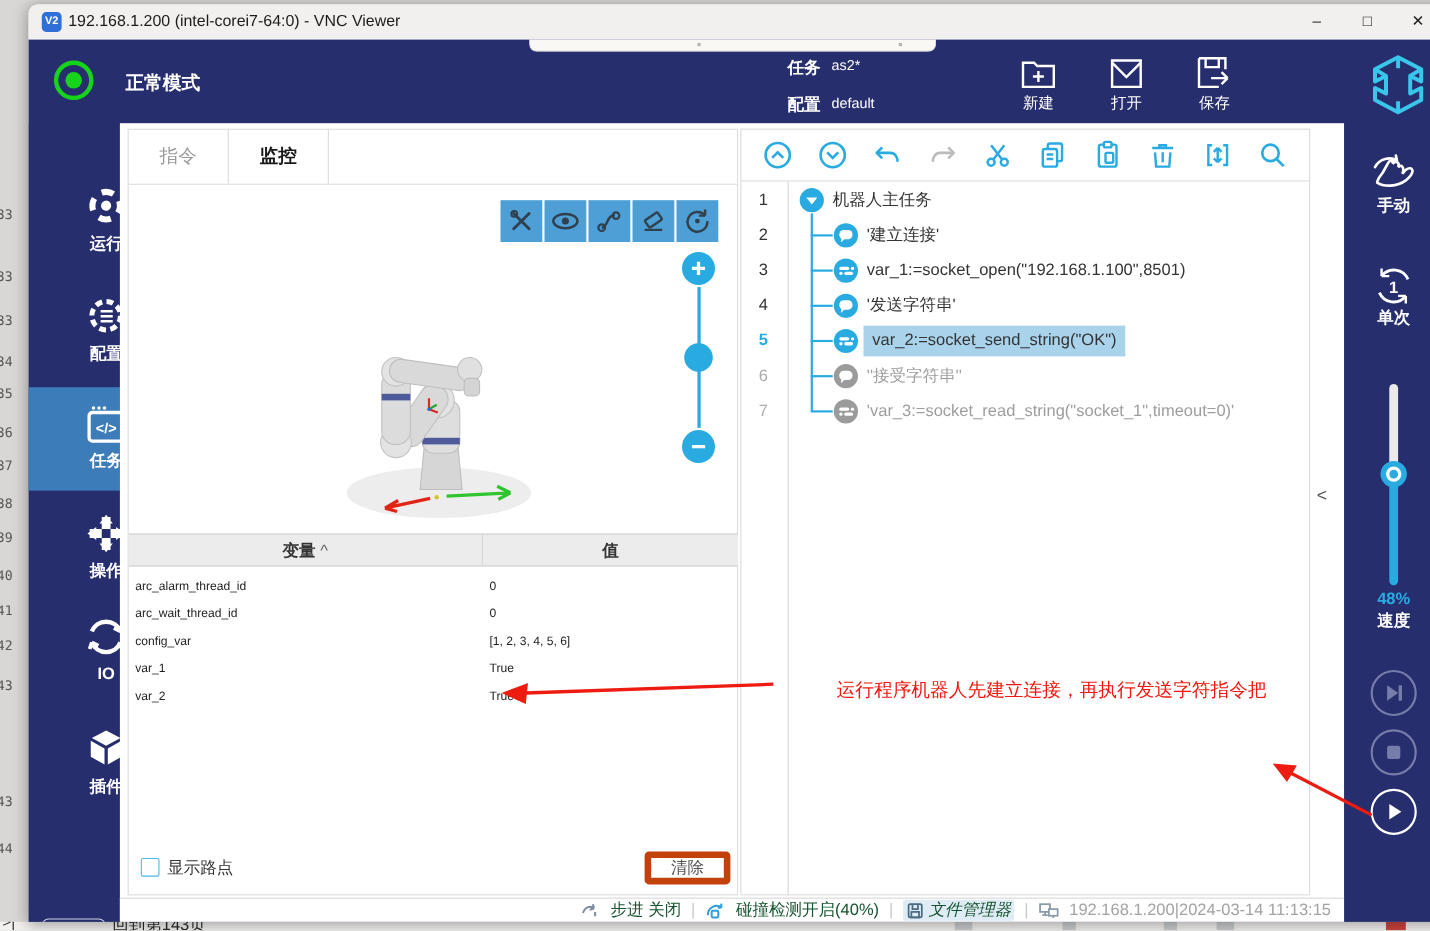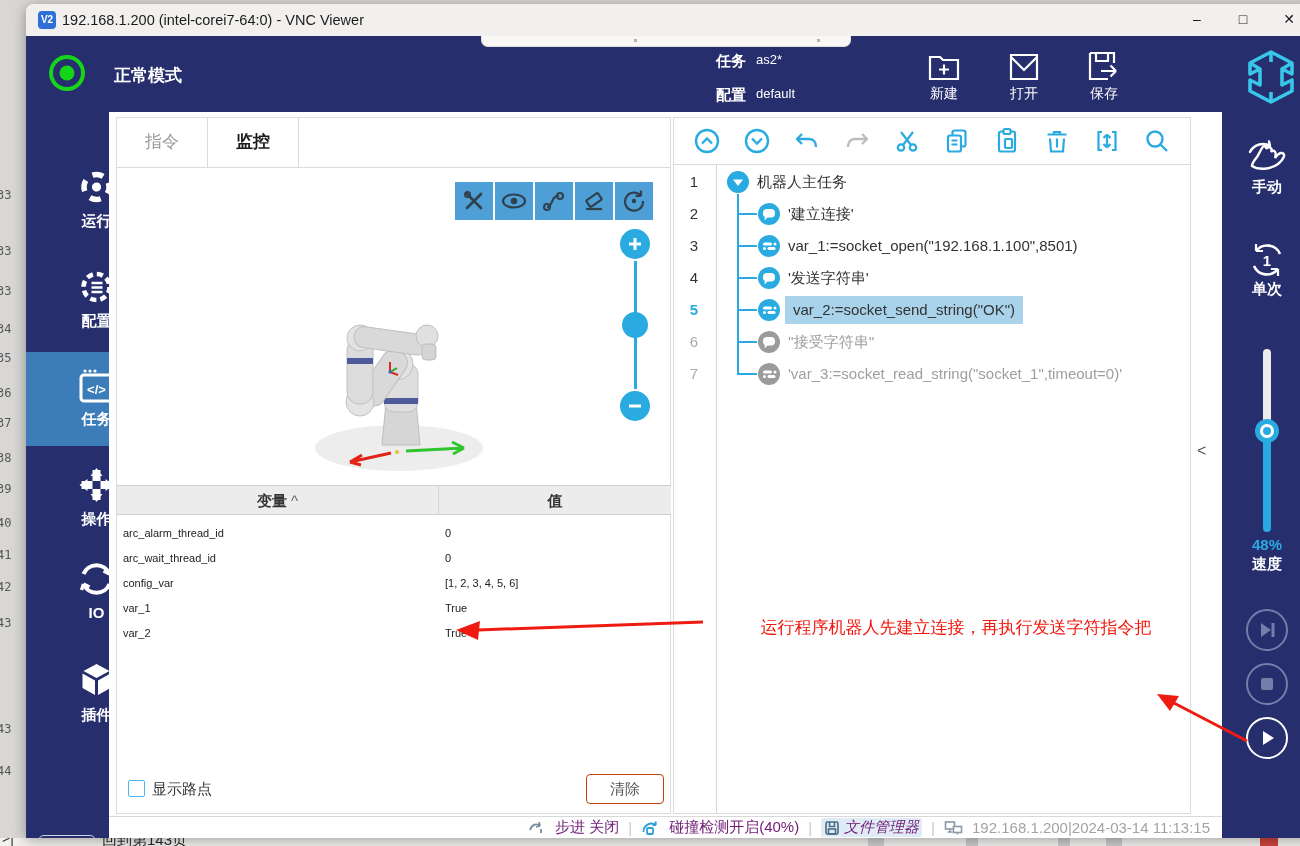--- a/index.html
+++ b/index.html
@@ -55,21 +55,21 @@
   .vp-btn { position:absolute; width:38px; height:38px; background:#4d9fd6; display:flex; align-items:center; justify-content:center; }
   .zoom-circle { position:absolute; width:30px; height:30px; border-radius:50%; background:#29abe2; display:flex; align-items:center; justify-content:center; }
   .zoom-track { position:absolute; width:3px; background:#29abe2; }
   .zoom-handle { position:absolute; width:26px; height:26px; border-radius:50%; background:#29abe2; }
 
   .tbl-hdr { position:absolute; background:#ececec; border-top:1px solid #cfcfcf; border-bottom:1px solid #cfcfcf;
     font-size:15px; color:#333; font-weight:bold; text-align:center; line-height:30px; height:30px; }
   .tbl-cell { position:absolute; font-size:11px; color:#222; height:25px; line-height:25px; }
 
   .chk { position:absolute; width:17px; height:17px; border:1.5px solid #49b9e9; border-radius:2px; background:#fff; }
-  .btn-clear { position:absolute; border:1px solid #c2410c; border-radius:4px; background:#fff;
+  .btn-clear { position:absolute; border:6px solid #c2410c; border-radius:4px; background:#fff;
     font-size:15px; color:#555; text-align:center; }
 
   
   .prog-toolbar { position:absolute; left:564px; top:5px; width:518px; height:48px; border:1px solid #dcdcdc;
     display:flex; align-items:center; justify-content:space-between; padding:0 16px; background:#fff; }
   .ptb { display:flex; align-items:center; justify-content:center; width:34px; height:34px; }
   .gutter-line { position:absolute; width:1px; background:#d6d6d6; }
   .ln { position:absolute; left:564px; width:42px; text-align:center; font-size:15px; line-height:32px; color:#333; }
   .ln.sel { color:#29abe2; font-weight:bold; }
   .ln.dis { color:#ababab; }
@@ -79,21 +79,21 @@
   .tree-text.selbg { background:#a9d3eb; padding:3px 8px; margin-top:-3px; }
   .conn { position:absolute; background:#29abe2; }
 
   .annot { position:absolute; left:612px; width:470px; text-align:center; color:#f2170e; font-size:17px; font-weight:500; white-space:nowrap; }
 
   .collapse { position:absolute; left:1088px; top:330px; font-size:16px; color:#555; }
 
   
   .statusbar { position:absolute; left:0; top:704px; width:1113px; height:22px; border-top:1px solid #d8d8d8;
     background:#fff; display:flex; align-items:center; justify-content:flex-end; gap:9px; padding-right:12px; font-size:15px; }
-  .st-blue { color:#701a75; }
+  .st-blue { color:#14532d; }
   .st-gray { color:#a3a3a3; }
   .st-sep { color:#c9c9c9; }
   .fm-chip { display:flex; align-items:center; gap:4px; background:#e0ecf5; padding:0 3px; border-radius:2px;font-style:italic; }
 
   
   .right-nav { position:absolute; right:0; top:76px; width:90px; height:726px; background:#272e6e; }
   .rn-label { position:absolute; width:90px; text-align:center; color:#fff; font-size:15px; font-weight:600; }
   .speed-track { position:absolute; left:41px; width:8px; border-radius:4px; }
   .speed-handle { position:absolute; left:33px; width:24px; height:24px; border-radius:50%; background:#fff;
     border:5px solid #29abe2; }

